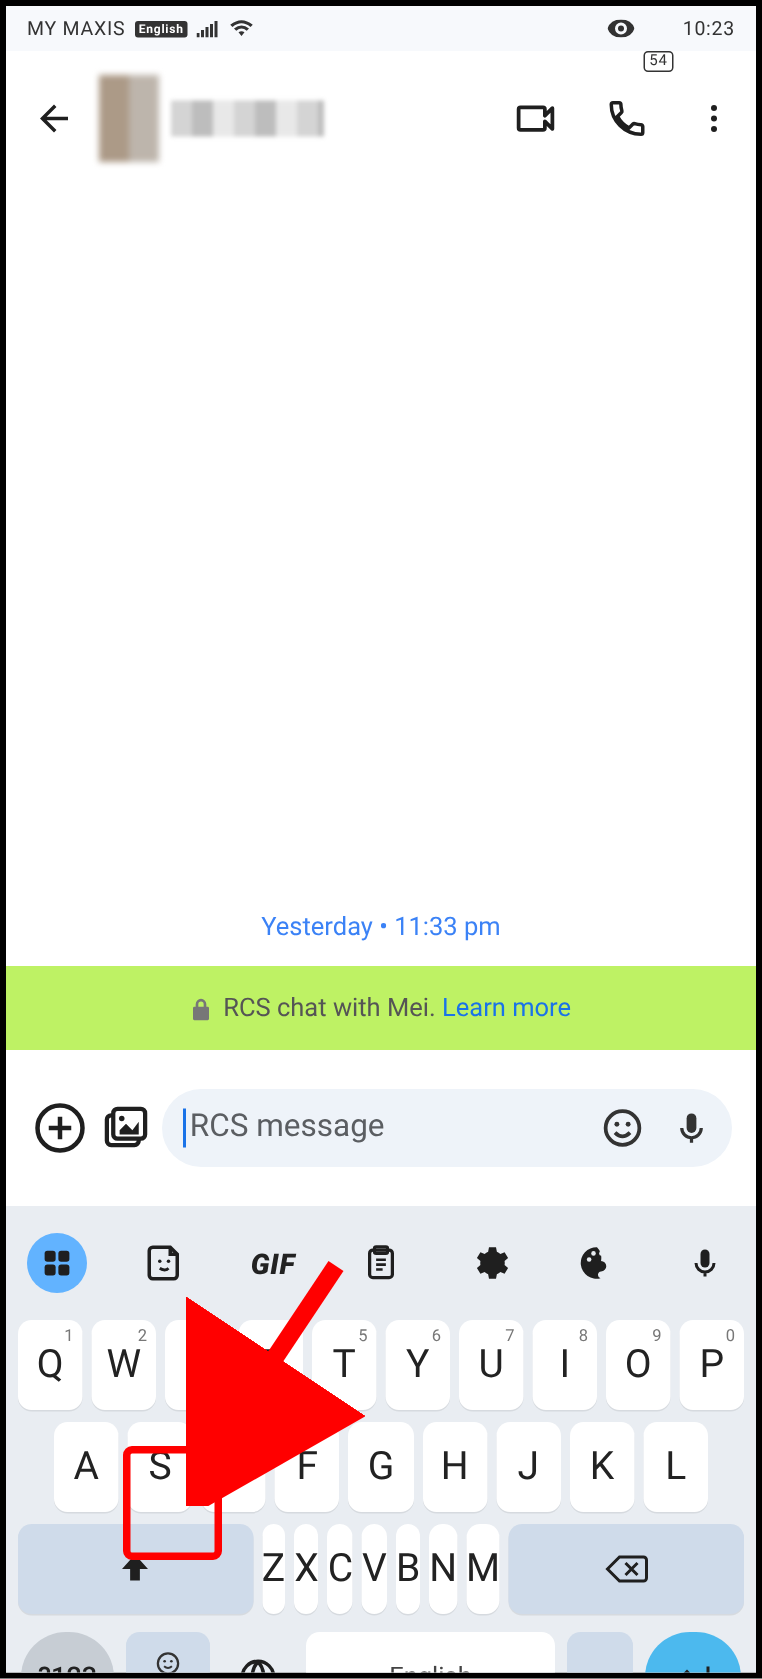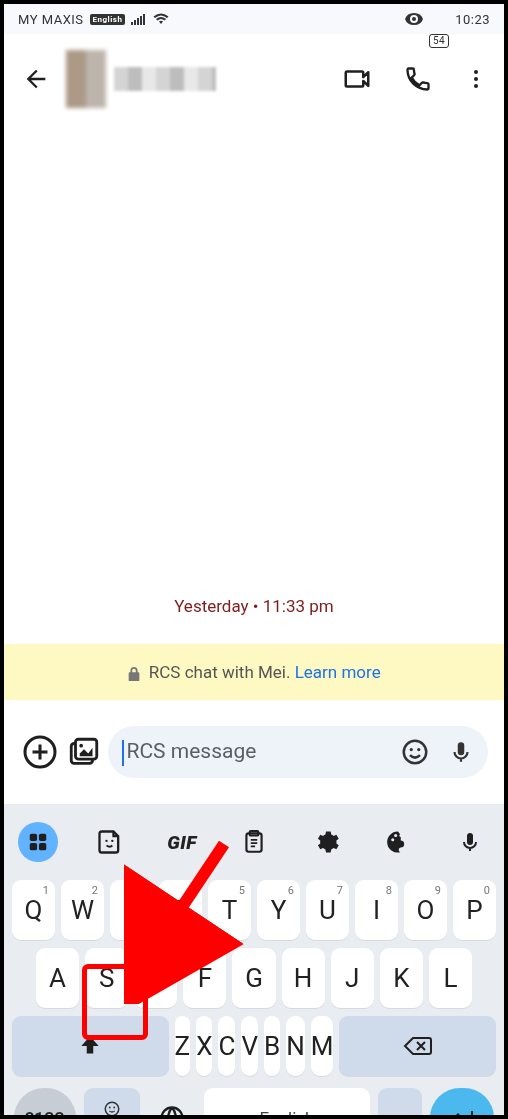--- a/index.html
+++ b/index.html
@@ -48,24 +48,24 @@
       filter: blur(2px) contrast(0.7);
     }
     .pixelated2 {
       flex:1;height:24px;
       background: repeating-linear-gradient(90deg,#d4d4d4 0 14px,#bdbdbd 14px 28px,#e8e8e8 28px 42px);
       filter: blur(1.5px);
     }
     .header-actions { margin-left:auto; display:flex;align-items:center;gap:32px; }
 
     .conversation-area { height:520px;background:#fff;position:relative; }
-    .day-label { position:absolute;bottom:28px;width:100%;text-align:center;color:#7f1d1d;font-size:17px; }
+    .day-label { position:absolute;bottom:16px;width:100%;text-align:center;color:#3b82f6;font-size:17px; }
 
     .rcs-notice {
-      background:#fef9c3;
+      background:#bef264;
       padding: 18px 12px;
       text-align:center;
       font-size:17px;
       color:#555;
     }
     .rcs-notice .learn-more { color:#1a73e8; }
     .rcs-notice .lock { font-size:14px;margin-right:4px; }
 
     
     .composer {

